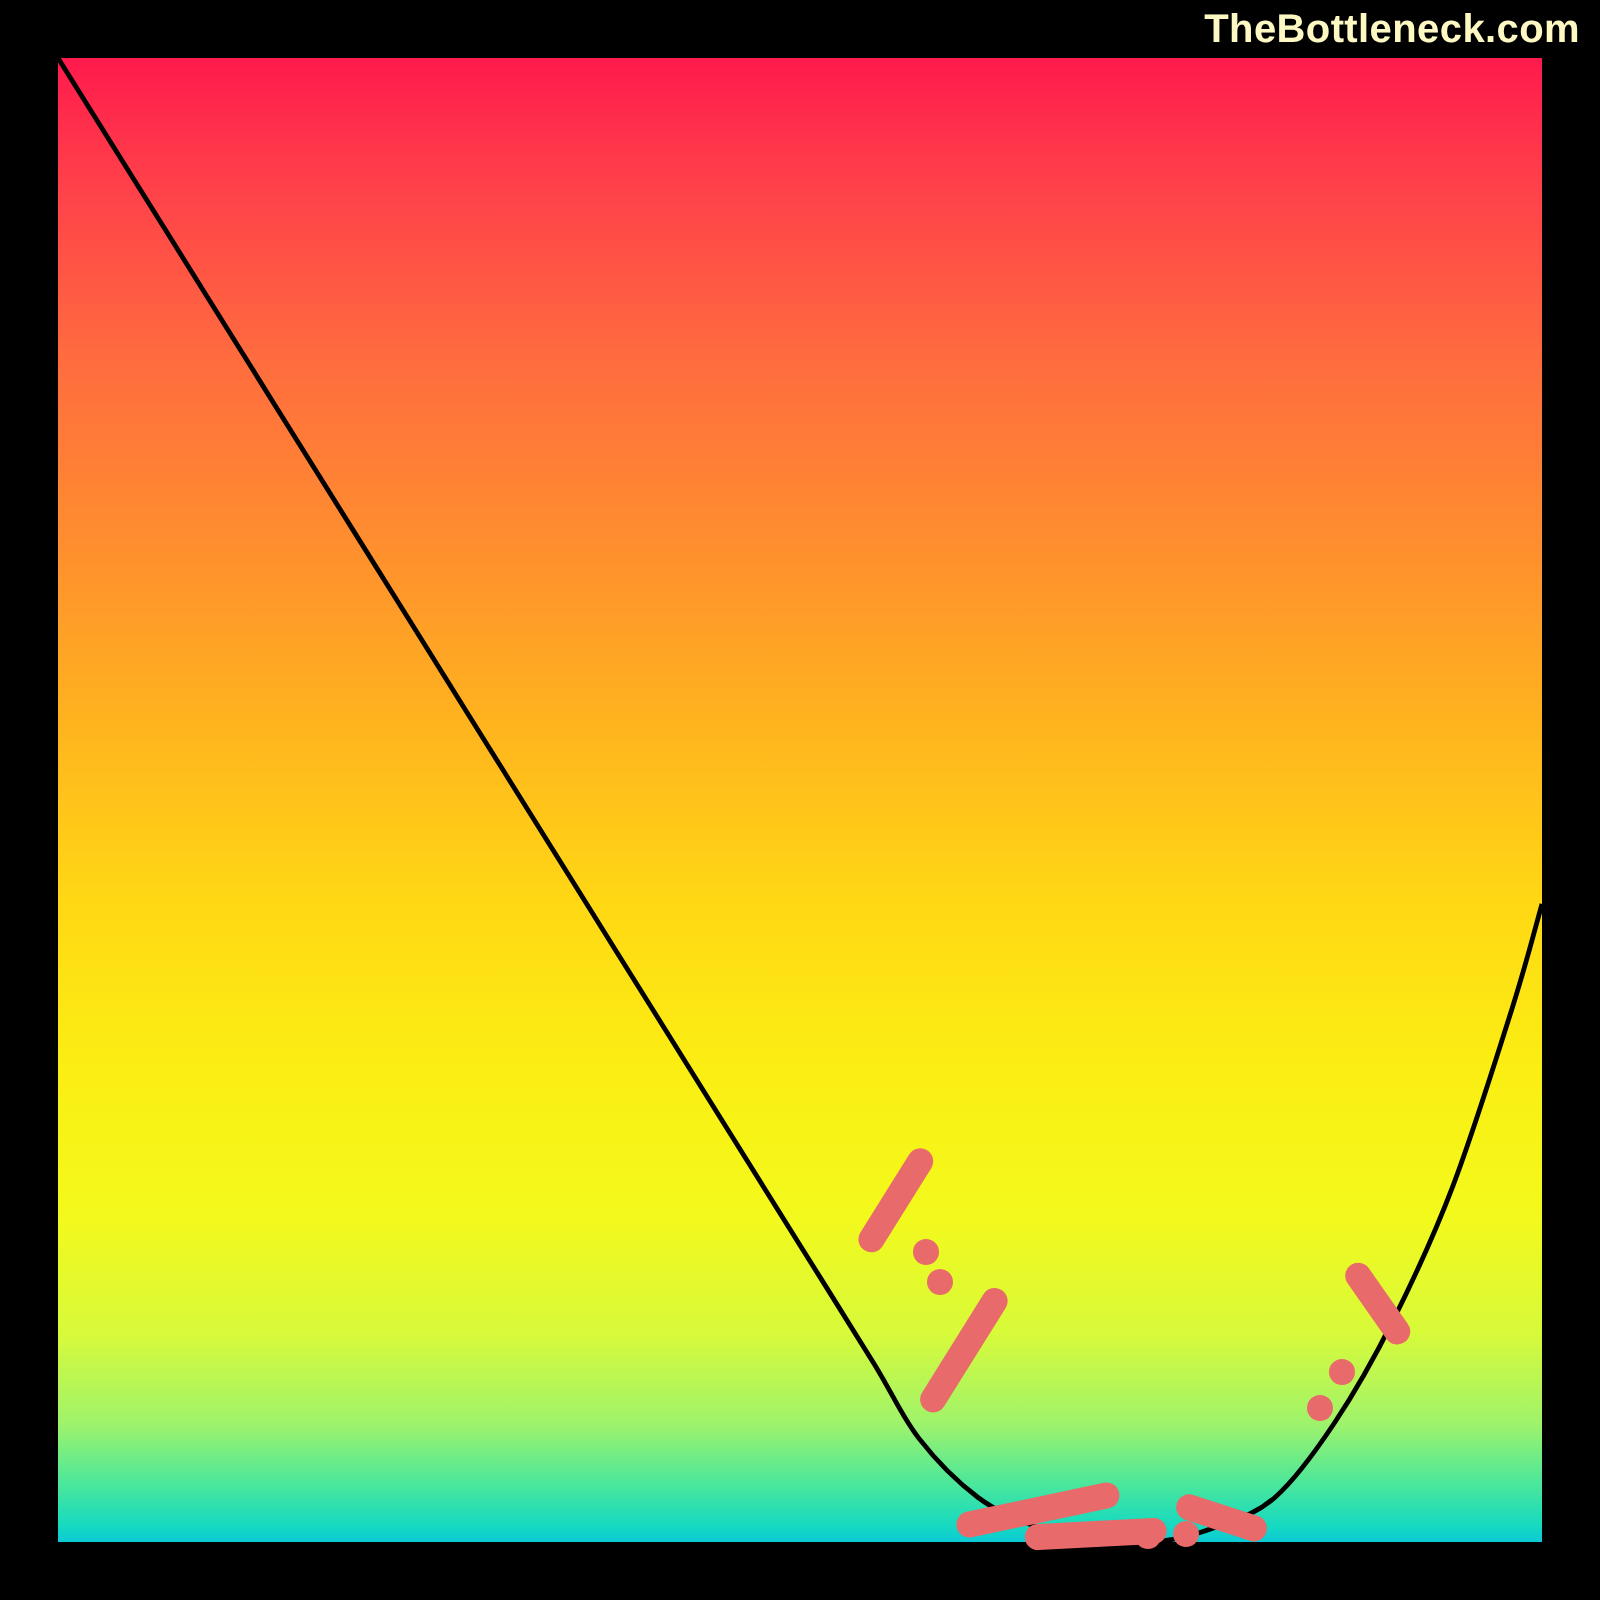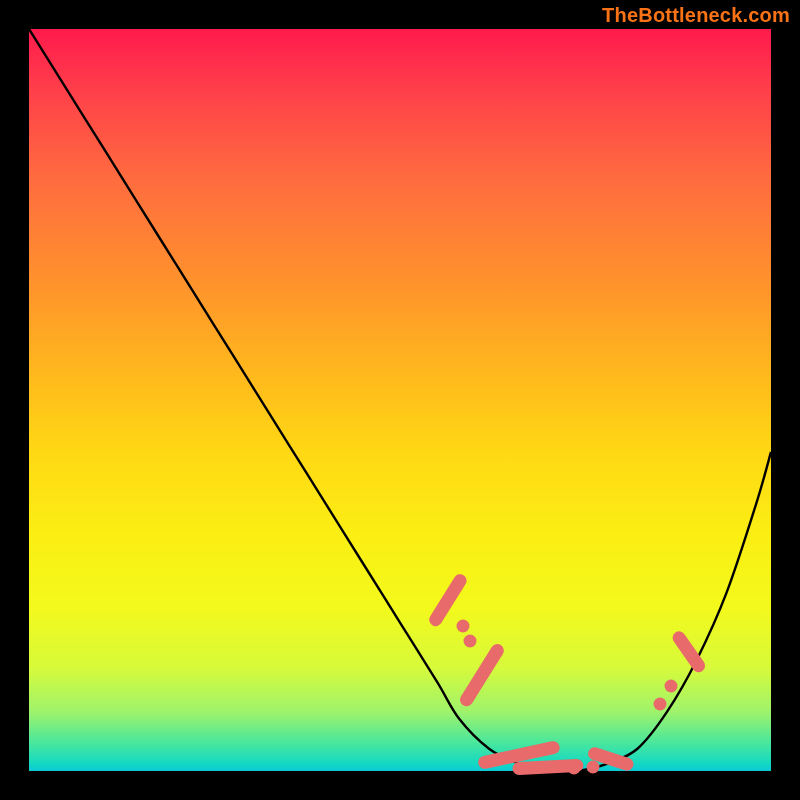--- a/index.html
+++ b/index.html
@@ -14,21 +14,21 @@
   .frame {
     position: relative;
     width: 800px;
     height: 800px;
     background: #000;
   }
   .watermark {
     position: absolute;
     top: 4px;
     right: 10px;
-    color: #f97316;
+    color: #fef9c3;
     font-size: 20px;
     font-weight: 600;
     letter-spacing: 0.2px;
     z-index: 30;
   }
   .plot {
     position: absolute;
     left: 29px;
     top: 29px;
     width: 742px;

